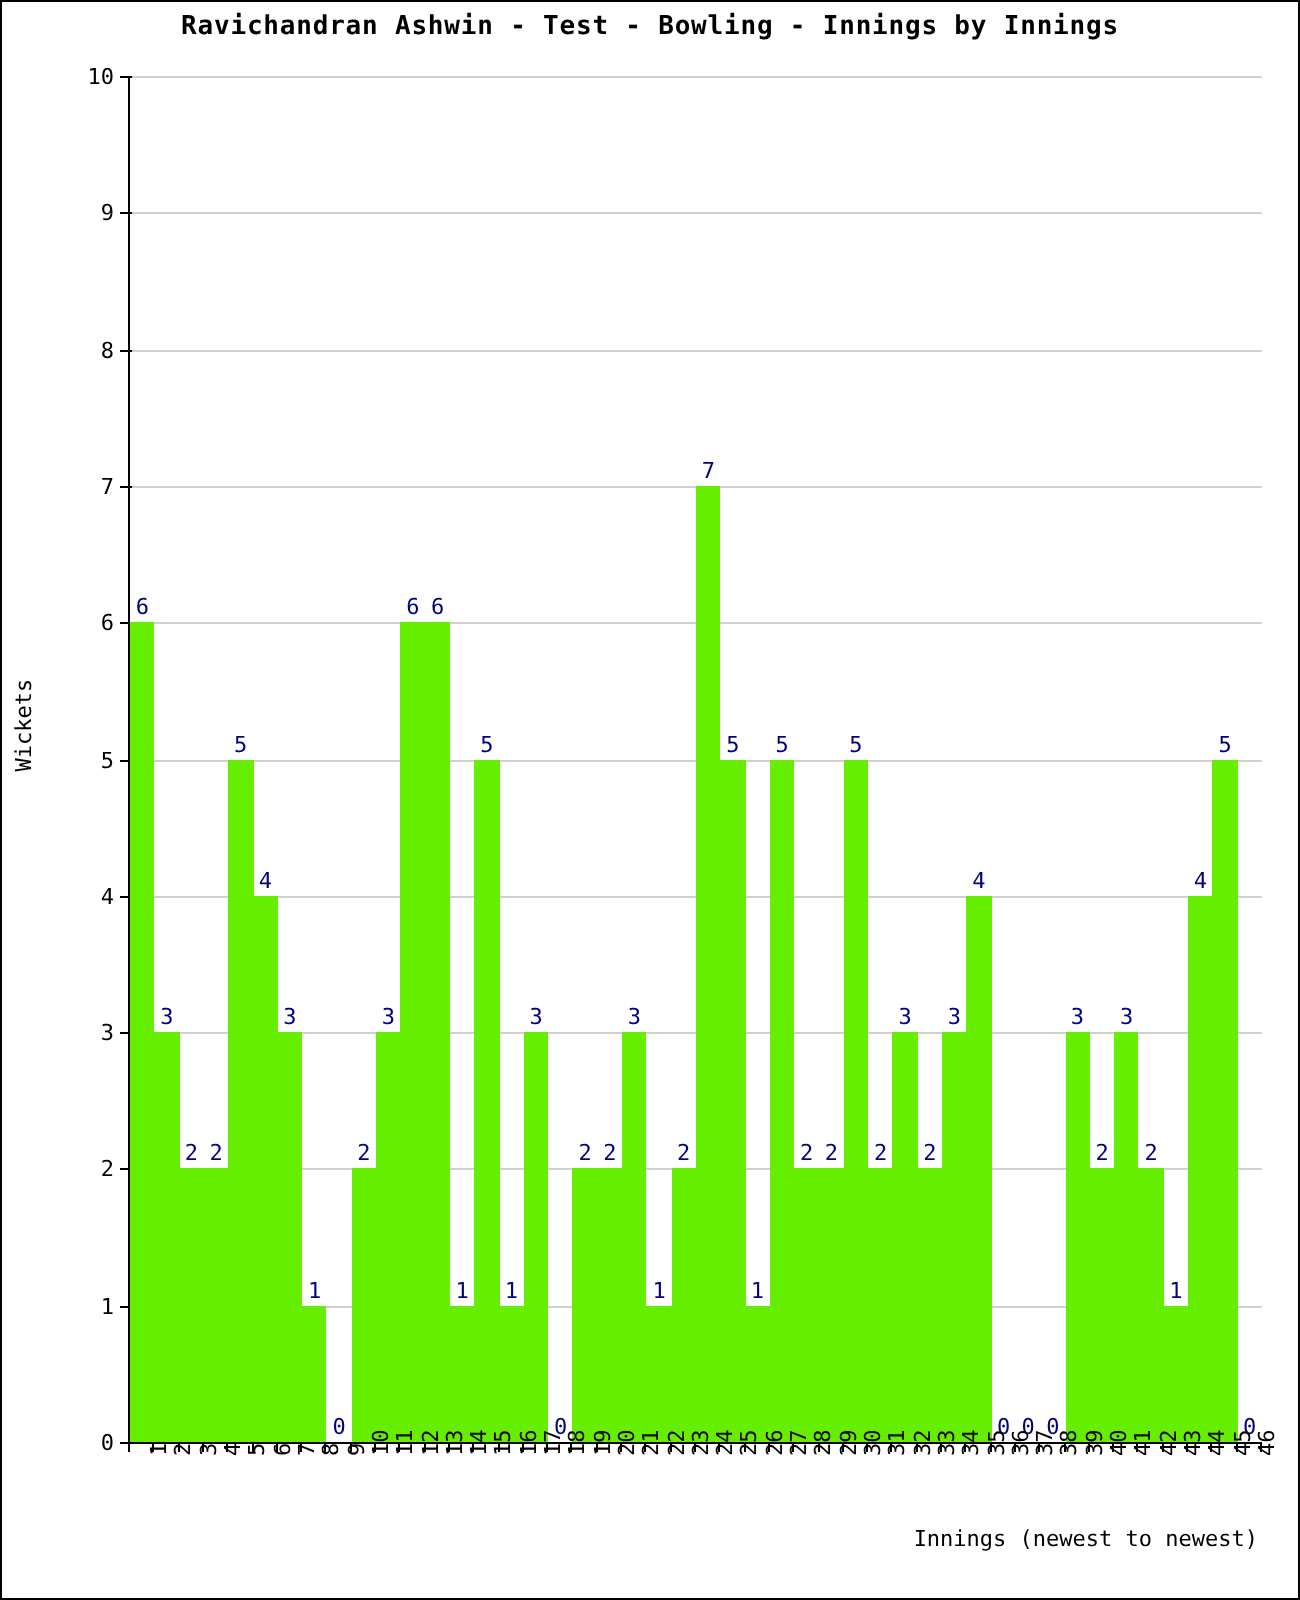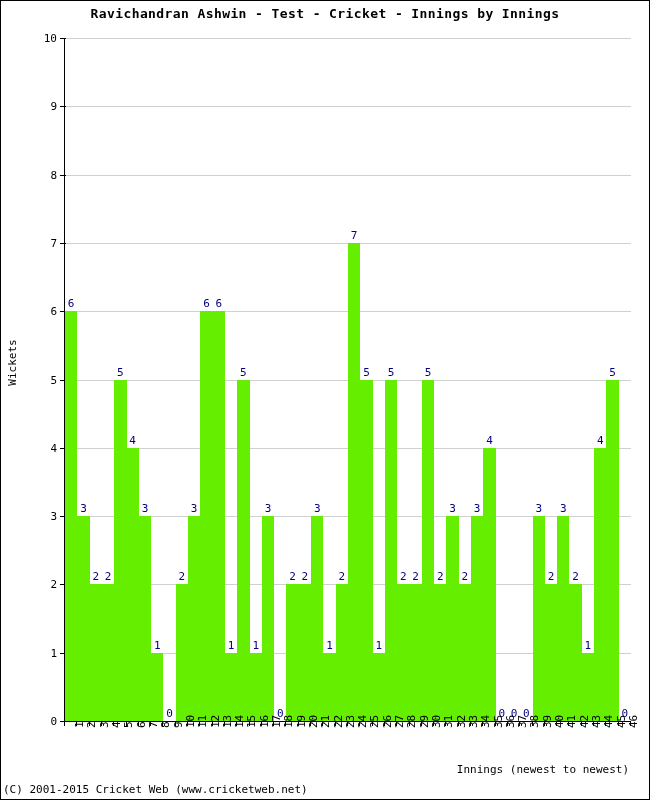--- a/index.html
+++ b/index.html
@@ -167,21 +167,21 @@
     font-size: 11px;
     color: #000000;
     white-space: nowrap;
   }
 </style>
 </head>
 <body>
 
 <div id="page">
 
-  <div id="chart-title">Ravichandran Ashwin - Test - Cricket - Innings by Innings</div>
+  <div id="chart-title">Ravichandran Ashwin - Test - Bowling - Innings by Innings</div>
 
   <div id="y-axis-title">Wickets</div>
 
   <div id="y-axis-labels">
       <div class="ylabel-txt" style="top: 678px;">0</div>
       <div class="ylabel-txt" style="top: 609.7px;">1</div>
       <div class="ylabel-txt" style="top: 541.4px;">2</div>
       <div class="ylabel-txt" style="top: 473.1px;">3</div>
       <div class="ylabel-txt" style="top: 404.8px;">4</div>
       <div class="ylabel-txt" style="top: 336.5px;">5</div>
@@ -398,15 +398,14 @@
       <div class="xlabel" style="left: 526.935px;">43</div>
       <div class="xtick" style="left: 529px;"></div>
       <div class="xlabel" style="left: 539.239px;">44</div>
       <div class="xtick" style="left: 541px;"></div>
       <div class="xlabel" style="left: 551.543px;">45</div>
       <div class="xtick" style="left: 554px;"></div>
       <div class="xlabel" style="left: 563.848px;">46</div>
       <div class="xtick" style="left: 566px;"></div>
     </div>
 
-  <div id="footer">(C) 2001-2015 Cricket Web (www.cricketweb.net)</div>
 
 </div>
 
 </body></html>

